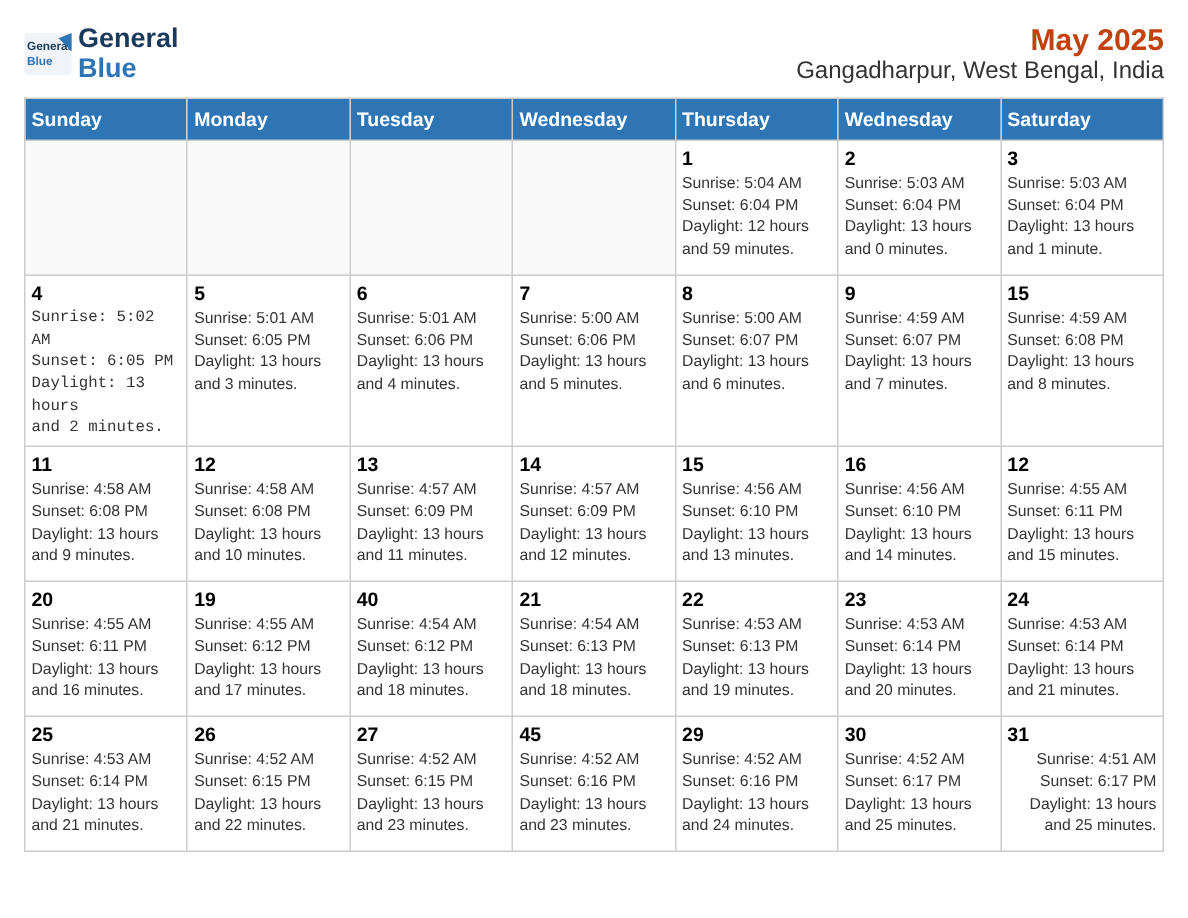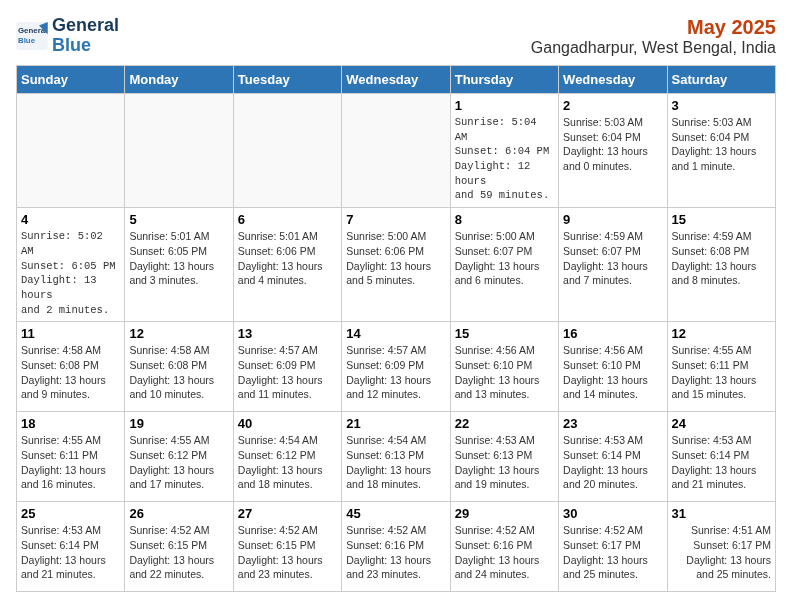--- a/index.html
+++ b/index.html
@@ -121,21 +121,21 @@
       </tr>
   </thead>
   <tbody id="calendar-body">
   <tr class="week-row">
         <td class="empty"></td>
         <td class="empty"></td>
         <td class="empty"></td>
         <td class="empty"></td>
         <td>
           <div class="day-number">1</div>
-          <div class="day-info" style="white-space: pre-line; font-family: Liberation Mono, monospace;">Sunrise: 5:04 AM
+          <div class="day-info" style="white-space: pre-line;">Sunrise: 5:04 AM
 Sunset: 6:04 PM
 Daylight: 12 hours
 and 59 minutes.</div>
         </td>
         <td>
           <div class="day-number">2</div>
           <div class="day-info" style="white-space: pre-line;">Sunrise: 5:03 AM
 Sunset: 6:04 PM
 Daylight: 13 hours
 and 0 minutes.</div>
@@ -245,21 +245,21 @@
         <td>
           <div class="day-number">12</div>
           <div class="day-info" style="white-space: pre-line;">Sunrise: 4:55 AM
 Sunset: 6:11 PM
 Daylight: 13 hours
 and 15 minutes.</div>
         </td>
       </tr>
       <tr class="week-row">
         <td>
-          <div class="day-number">18</div>
+          <div class="day-number">20</div>
           <div class="day-info" style="white-space: pre-line;">Sunrise: 4:55 AM
 Sunset: 6:11 PM
 Daylight: 13 hours
 and 16 minutes.</div>
         </td>
         <td>
           <div class="day-number">19</div>
           <div class="day-info" style="white-space: pre-line;">Sunrise: 4:55 AM
 Sunset: 6:12 PM
 Daylight: 13 hours

